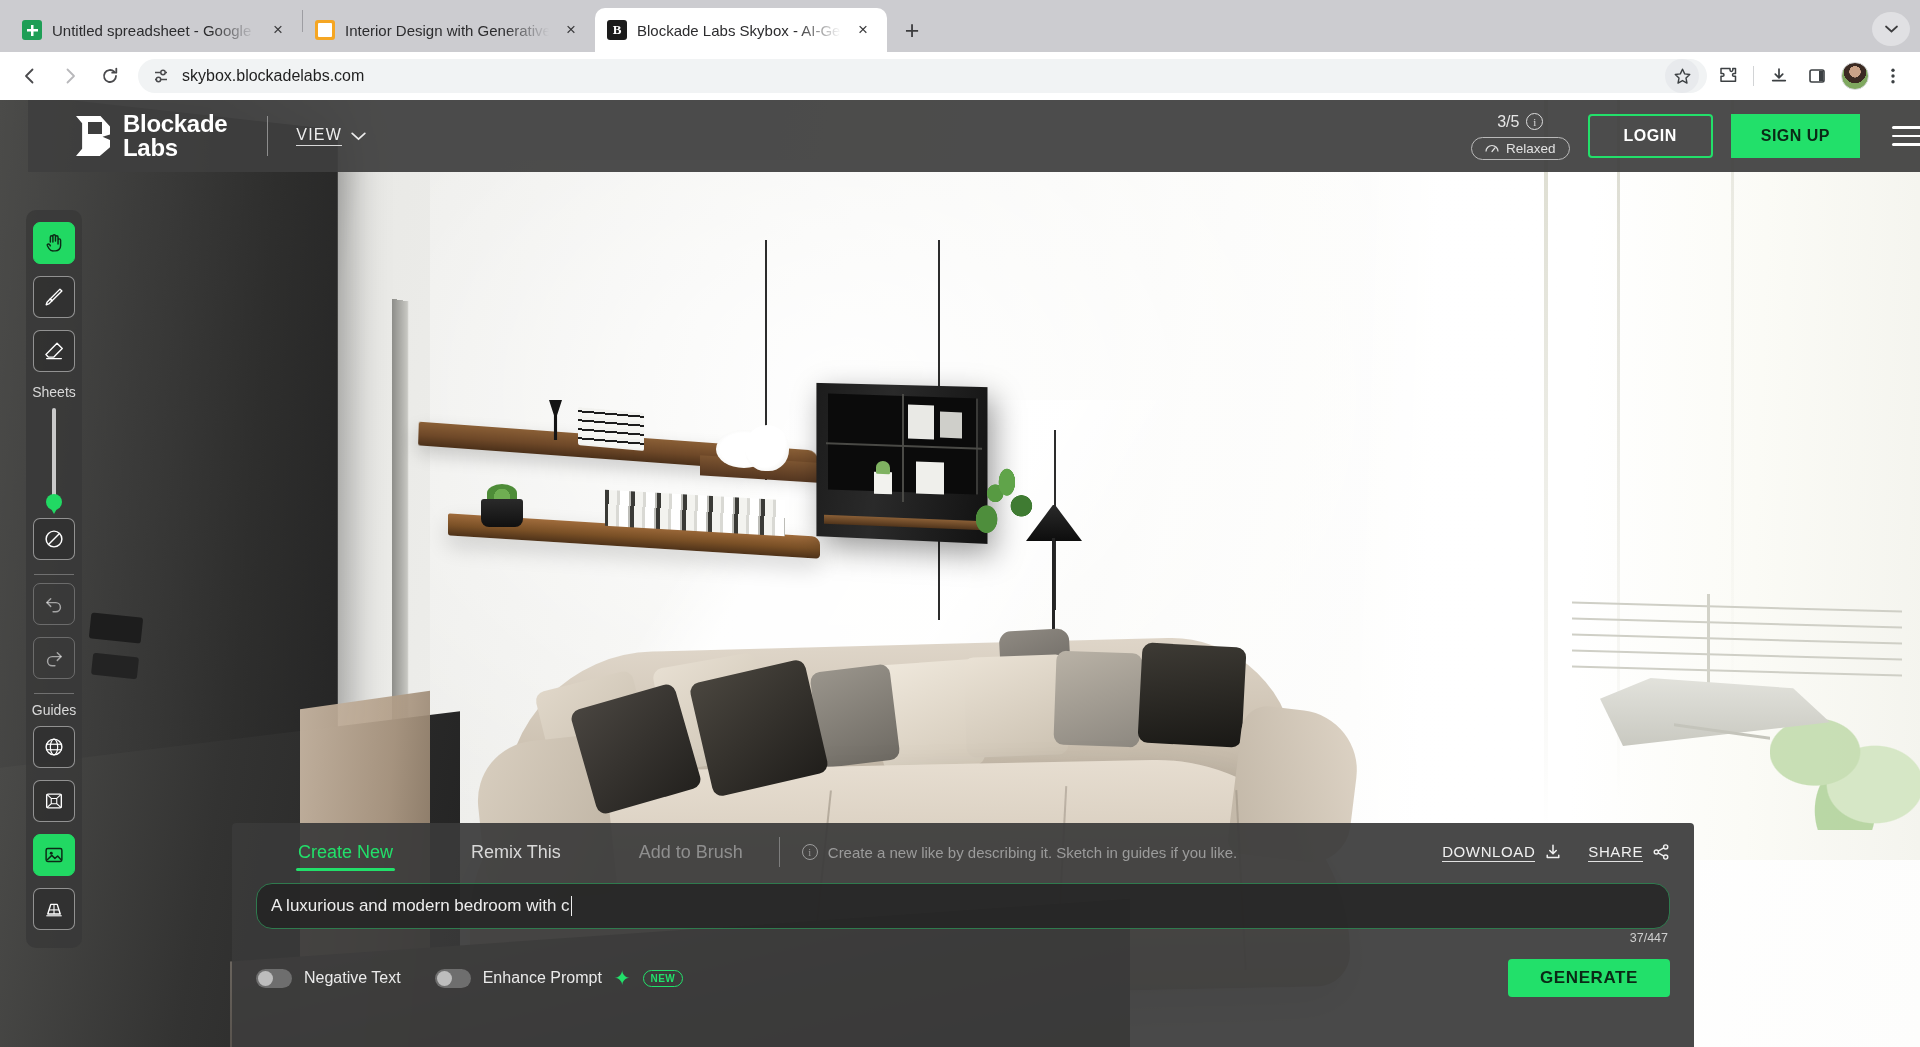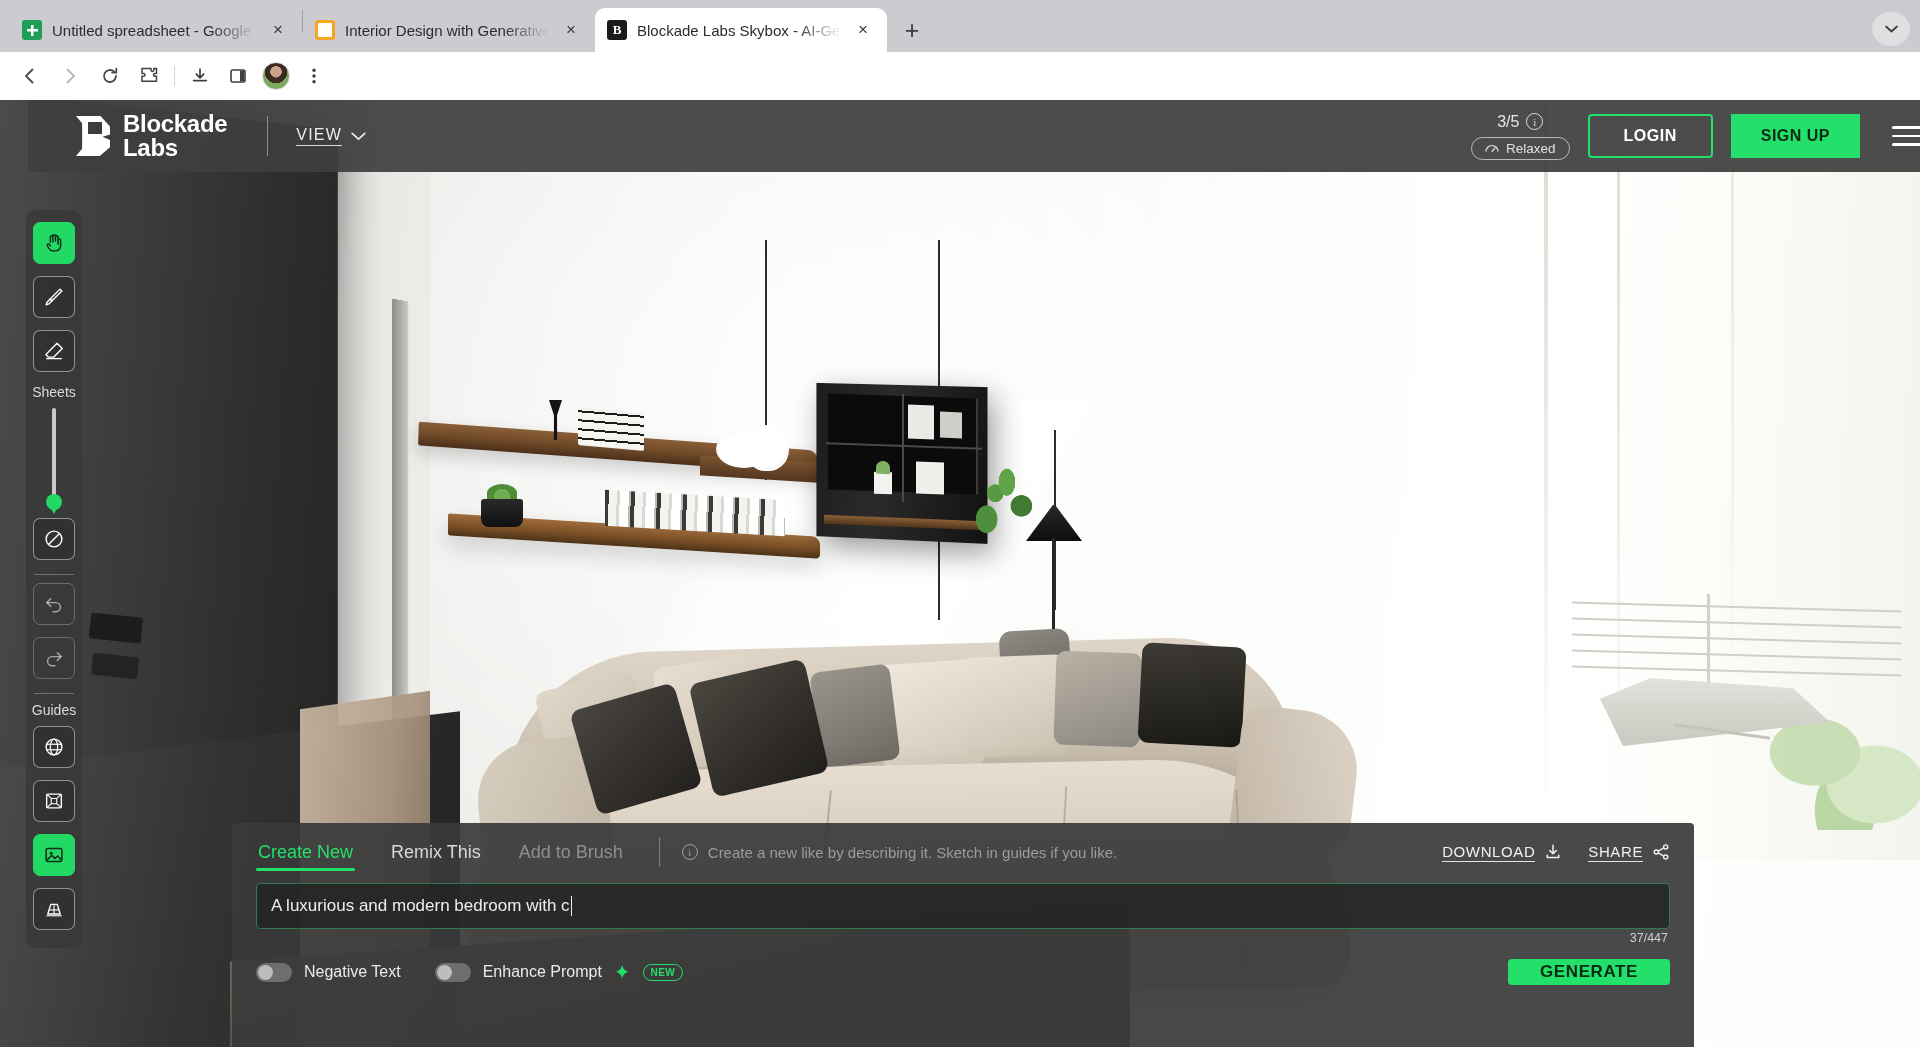--- a/index.html
+++ b/index.html
@@ -445,21 +445,21 @@
     position:absolute; left:232px; top:723px; width:1462px; height:224px;
     background: rgba(58,58,58,0.92);
     border-radius: 4px 4px 0 0;
     z-index: 15;
     padding: 0 24px;
   }
   .panel-tabs { display:flex; align-items:center; height:58px; gap:0; position:relative; }
   .ptab {
     font-size:18px; padding: 0 2px; margin-right: 34px;
     color:#d8d8d8; position:relative; height:58px;
-    display:flex; align-items:center;
+    display:flex; align-items:center;margin-left:40px;
   }
   .ptab.active { color:#22e06a; }
   .ptab.active::after {
     content:''; position:absolute; left:0; right:0; bottom:10px;
     height:3px; background:#22e06a; border-radius:2px;
   }
   .ptab.muted { color:#8f8f8f; }
   .ptab-sep { width:1px; height:30px; background:#7d7d7d; margin: 0 22px 0 0; }
   .panel-hint {
     display:flex; align-items:center; gap:10px;
@@ -475,21 +475,21 @@
     display:flex; align-items:center; gap:9px;
     color:#f0f0f0; font-size:15px; letter-spacing:.6px;
   }
   .act .txt { border-bottom:1px solid #e2e2e2; padding-bottom:1px; }
 
   .prompt-field-wrap { position:relative; margin-top: 2px; }
   .prompt-field {
     width: 100%; height: 46px;
     background: rgba(32,32,32,0.72);
     border: 1px solid #2f7a4e;
-    border-radius: 4px;
+    border-radius: 16px;
     color:#ededed; font-size:17px;
     padding: 0 14px;
     display:flex; align-items:center;
     font-family:"Liberation Sans", sans-serif;
   }
   .caret {
     display:inline-block; width:1.5px; height:20px;
     background:#ededed; margin-left:1px;
   }
   .char-count {
@@ -517,21 +517,21 @@
   .panel-bottom-right { margin-left:auto; display:flex; align-items:center; gap:14px; }
   .style-select {
     width:245px; height:42px; background: rgba(48,48,48,0.95);
     border:1px solid #6e6e6e; border-radius:4px;
     display:flex; align-items:center; padding: 0 14px;
     color:#f2f2f2; font-size:16px;
   }
   .style-select .chev { margin-left:auto; color:#c9c9c9; }
   .btn-generate {
     background:#22e06a; color:#0a2a16; border:none;
-    height:26px; padding: 0 32px; border-radius:4px;
+    height:38px; padding: 0 32px; border-radius:4px;
     font-size:17px; font-weight:700; letter-spacing:.6px;
   }
 
   svg { display:block; }
 </style>
 </head>
 <body>
 
 <div class="browser">
 
@@ -577,20 +577,36 @@
           <path d="M7.5 3.5 14 10l-6.5 6.5" stroke="#b8b8bb" stroke-width="1.8" fill="none" stroke-linecap="round" stroke-linejoin="round"></path>
         </svg>
     </div>
     <div class="nav-btn">
       <svg width="20" height="20" viewBox="0 0 20 20">
         <path d="M16 10a6 6 0 1 1-1.8-4.3" stroke="#4a4a4d" stroke-width="1.8" fill="none" stroke-linecap="round"></path>
         <path d="M16.3 2.6v4.1h-4.1" stroke="#4a4a4d" stroke-width="1.8" fill="none" stroke-linecap="round" stroke-linejoin="round"></path>
       </svg>
     </div>
 
+    <div class="urlbox">
+      <span>
+        <svg width="18" height="18" viewBox="0 0 18 18">
+          <line x1="3" y1="5.5" x2="15" y2="5.5" stroke="#4a4a4d" stroke-width="1.5"></line>
+          <line x1="3" y1="12.5" x2="15" y2="12.5" stroke="#4a4a4d" stroke-width="1.5"></line>
+          <circle cx="11" cy="5.5" r="2.2" fill="#f1f3f4" stroke="#4a4a4d" stroke-width="1.5"></circle>
+          <circle cx="6.5" cy="12.5" r="2.2" fill="#f1f3f4" stroke="#4a4a4d" stroke-width="1.5"></circle>
+        </svg>
+      </span>
+      <span class="url-text">skybox.blockadelabs.com</span>
+      <span class="omni-icon star-btn">
+        <svg width="19" height="19" viewBox="0 0 20 20">
+            <path d="M10 2.3l2.3 4.9 5.3.7-3.9 3.7 1 5.3-4.7-2.6-4.7 2.6 1-5.3L2.4 7.9l5.3-.7z" fill="none" stroke="#3c4043" stroke-width="1.5" stroke-linejoin="round"></path>
+          </svg>
+      </span>
+    </div>
 
     <div class="omni-icon">
       <svg width="20" height="20" viewBox="0 0 20 20">
           <path d="M8 2.5h4v1.6a1.4 1.4 0 1 0 2.8 0V2.5h2.7v5h-1.6a1.4 1.4 0 1 0 0 2.8h1.6v5H3V10.3h1.6a1.4 1.4 0 1 0 0-2.8H3v-5h5z" fill="none" stroke="#3c4043" stroke-width="1.5" stroke-linejoin="round"></path>
         </svg>
     </div>
     <span class="vsep-omni"></span>
     <div class="omni-icon">
       <svg width="20" height="20" viewBox="0 0 20 20">
           <path d="M10 3v8.5M6.3 8.2 10 11.9l3.7-3.7" stroke="#3c4043" stroke-width="1.7" fill="none" stroke-linecap="round" stroke-linejoin="round"></path>

